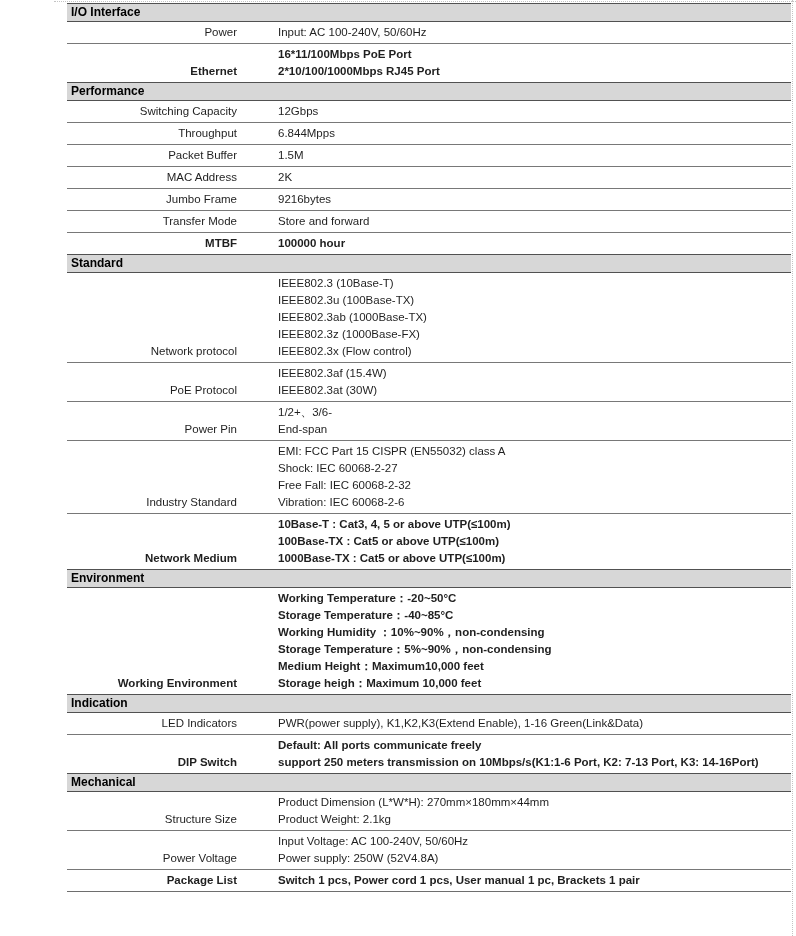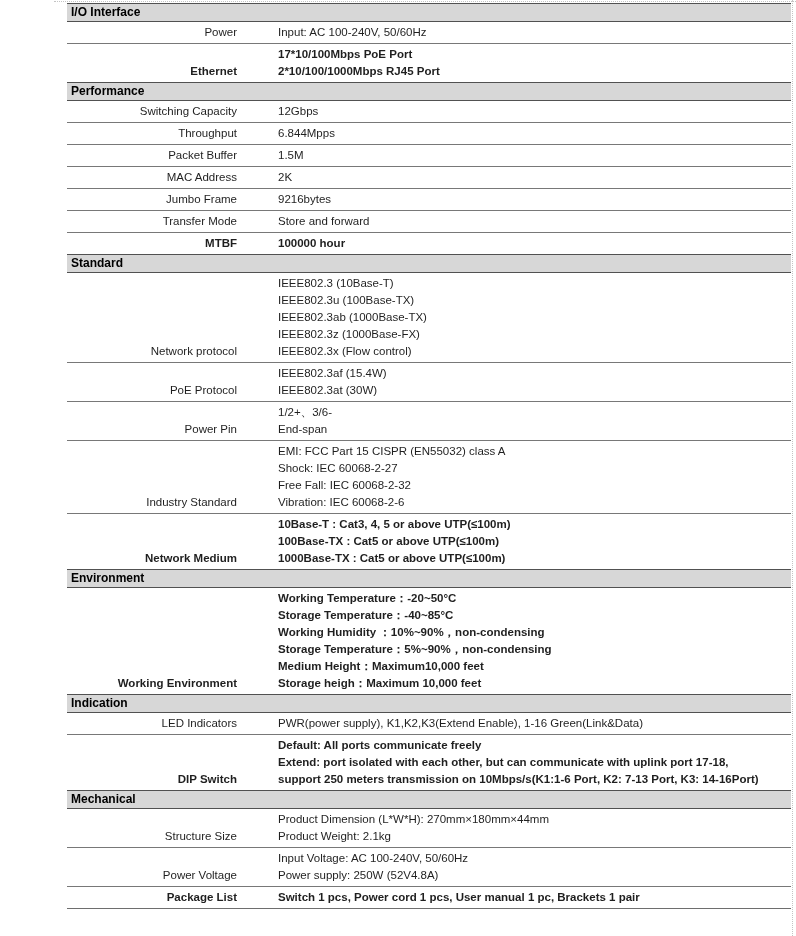--- a/index.html
+++ b/index.html
@@ -91,21 +91,21 @@
     <div class="section-rows">
       <div class="spec-row">
         <div class="spec-label">Power</div>
         <div class="spec-values">
           <div class="spec-line">Input: AC 100-240V, 50/60Hz</div>
         </div>
       </div>
       <div class="spec-row">
         <div class="spec-label">Ethernet</div>
         <div class="spec-values">
-          <div class="spec-line">17*10/100Mbps PoE Port</div>
+          <div class="spec-line">16*11/100Mbps PoE Port</div>
           <div class="spec-line">2*10/100/1000Mbps RJ45 Port</div>
         </div>
       </div>
     </div>
     <div class="section-header"><span class="section-title">Performance</span></div>
     <div class="section-rows">
       <div class="spec-row">
         <div class="spec-label">Switching Capacity</div>
         <div class="spec-values">
           <div class="spec-line">12Gbps</div>
@@ -211,21 +211,20 @@
       <div class="spec-row">
         <div class="spec-label">LED Indicators</div>
         <div class="spec-values">
           <div class="spec-line">PWR(power supply), K1,K2,K3(Extend Enable), 1-16 Green(Link&amp;Data)</div>
         </div>
       </div>
       <div class="spec-row">
         <div class="spec-label">DIP Switch</div>
         <div class="spec-values">
           <div class="spec-line">Default: All ports communicate freely</div>
-          <div class="spec-line">Extend: port isolated with each other, but can communicate with uplink port 17-18,</div>
           <div class="spec-line">support 250 meters transmission on 10Mbps/s(K1:1-6 Port, K2: 7-13 Port, K3: 14-16Port)</div>
         </div>
       </div>
     </div>
     <div class="section-header"><span class="section-title">Mechanical</span></div>
     <div class="section-rows">
       <div class="spec-row">
         <div class="spec-label">Structure Size</div>
         <div class="spec-values">
           <div class="spec-line">Product Dimension (L*W*H): 270mm×180mm×44mm</div>

